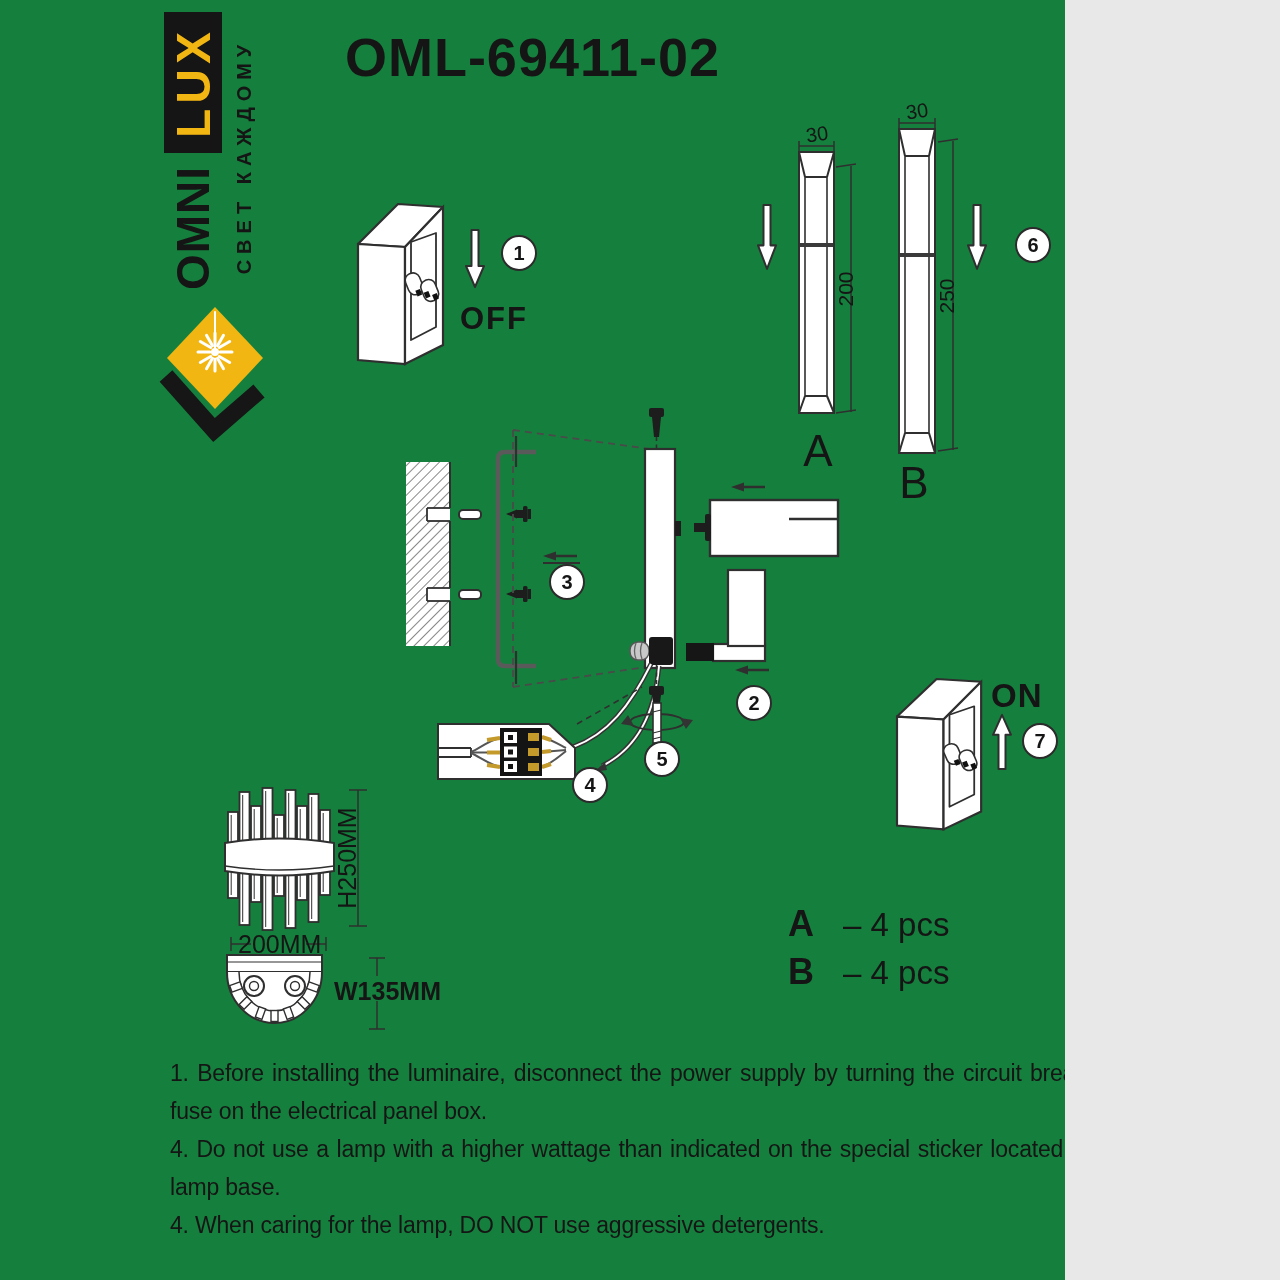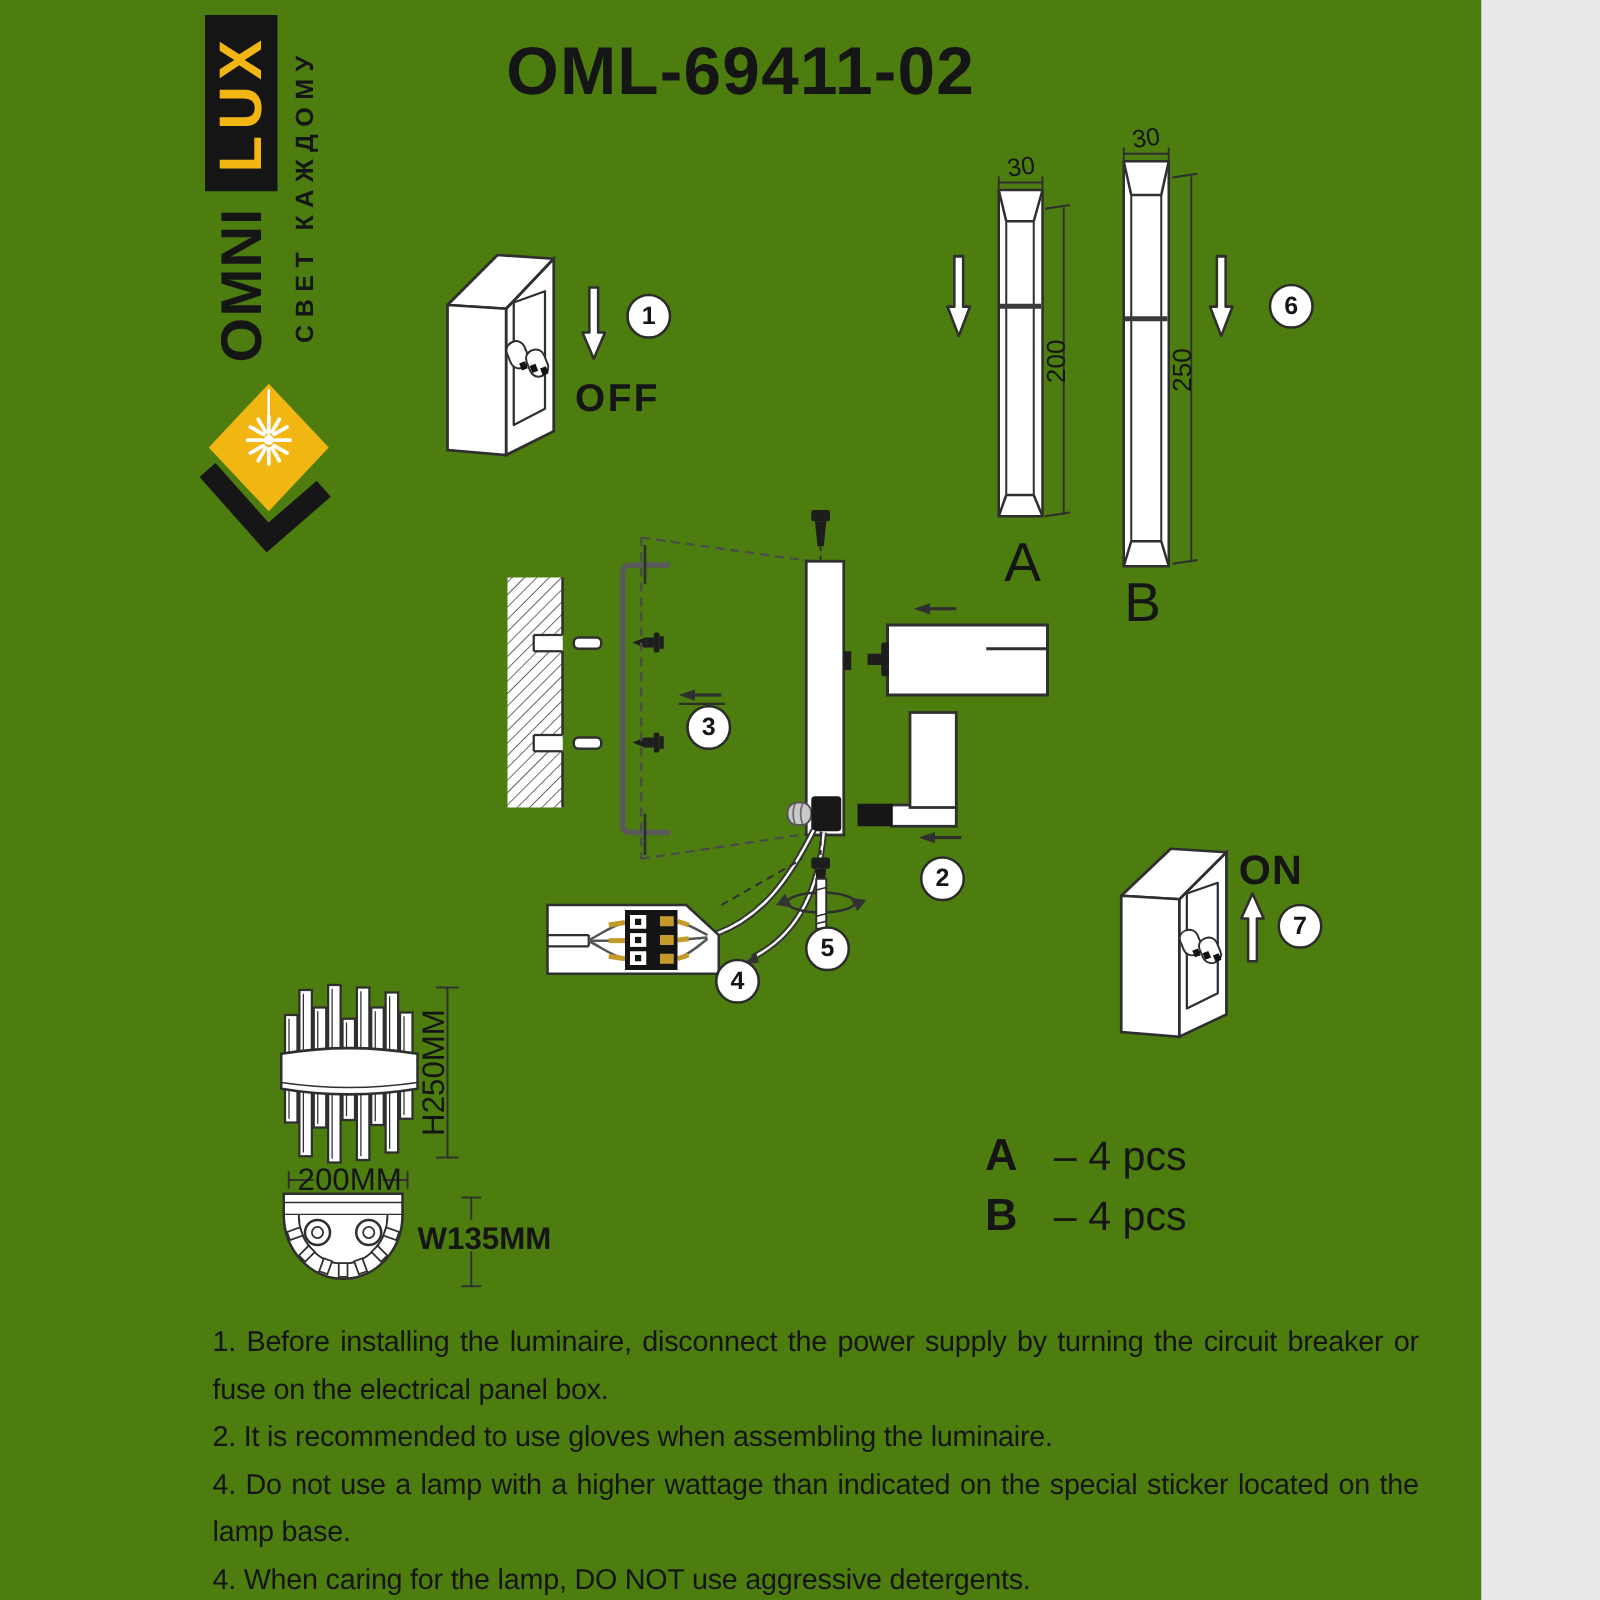--- a/index.html
+++ b/index.html
@@ -1,16 +1,16 @@
 <!DOCTYPE html>
 <html><head>
 <meta charset="utf-8">
 <style>
   html,body{margin:0;padding:0;background:#e8e8e8;}
-  #page{position:relative;width:1185px;height:1280px;background:#4d7c0f;overflow:hidden;
+  #page{position:relative;width:1065px;height:1280px;background:#15803d;overflow:hidden;
         font-family:"Liberation Sans", sans-serif;color:#151515;}
   .abs{position:absolute;}
   .flexc{display:flex;align-items:center;justify-content:center;}
   .rot90{transform:rotate(-90deg);}
   .title{left:0;right:0;top:26px;text-align:center;font-size:54px;font-weight:bold;letter-spacing:1px;}
   .vblock{display:flex;align-items:center;justify-content:center;}
   .vblock span{transform:rotate(-90deg);white-space:nowrap;}
   .lux-box{left:164px;top:12px;width:58px;height:141px;background:#151515;}
   .lux-box span{color:#F2B613;font-size:48px;font-weight:bold;letter-spacing:5px;}
   .omni{left:164px;top:153px;width:58px;height:150px;}
@@ -358,18 +358,17 @@
       <span class="pqty">– 4 pcs</span>
     </div>
     <div class="parts-row">
       <span class="pname">B</span>
       <span class="pqty">– 4 pcs</span>
     </div>
   </div>
 
   <div class="abs instructions">
     <p>1. Before installing the luminaire, disconnect the power supply by turning the circuit breaker or fuse on the electrical panel box.</p>
-    <p>2. It is recommended to use gloves when assembling the luminaire.</p>
     <p>4. Do not use a lamp with a higher wattage than indicated on the special sticker located on the lamp base.</p>
     <p>4. When caring for the lamp, DO NOT use aggressive detergents.</p>
   </div>
 
 </div>
 
 </body></html>

